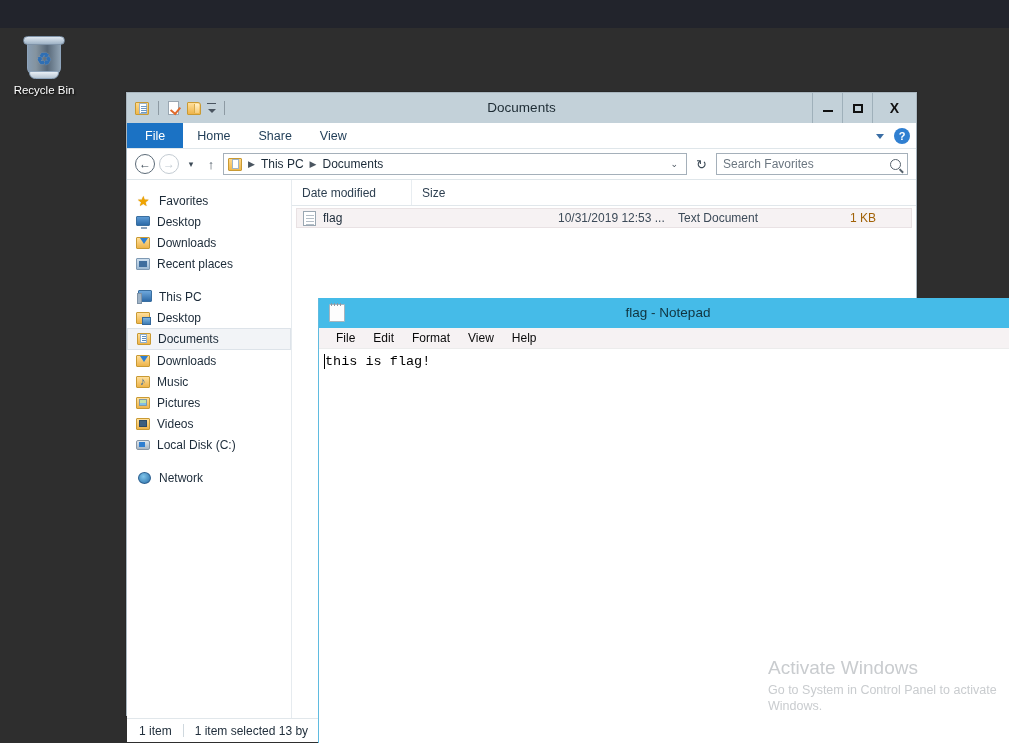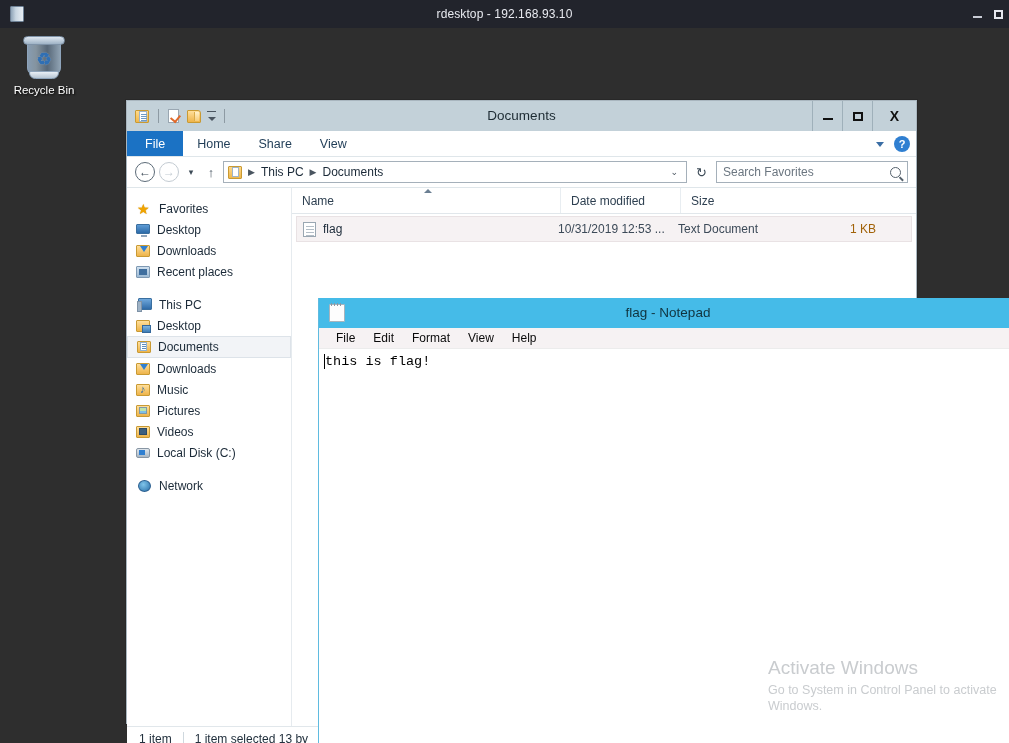--- a/index.html
+++ b/index.html
@@ -94,21 +94,21 @@
     border-radius: 3px 3px 10px 10px;
   }
   #recycle-bin .label {
     margin-top: 4px;
     color: #fff; font-size: 11.5px;
     text-shadow: 1px 1px 2px rgba(0,0,0,.9);
   }
 
   
   #explorer-window {
-    position: absolute; left: 126px; top: 72px;
+    position: absolute; left: 126px; top: 64px;
     width: 791px; height: 624px;
     background: #fff;
     border: 1px solid #a9b6bf;
     box-shadow: 0 0 0 1px rgba(0,0,0,.12);
   }
   #exp-titlebar {
     height: 30px; background: #c3d1d9;
     position: relative;
     display: flex; align-items: center;
   }
@@ -368,21 +368,21 @@
   .colh.name { width: 269px; }
   .colh.date { width: 120px; }
   .colh.type { width: 120px; }
   .colh.size { width: 90px; border-right: none; }
   .sort-arrow {
     position: absolute; left: 132px; top: 1px;
     width: 0; height: 0; border-left: 4px solid transparent;
     border-right: 4px solid transparent; border-bottom: 4px solid #6b7f92;
   }
   .file-row {
-    height: 26px; display: flex; align-items: center;
+    height: 20px; display: flex; align-items: center;
     margin: 2px 4px 0 4px;
     background: #f6f2f3; border: 1px solid #e9e2e4;
     font-size: 12px; color: #1b2a38; cursor: default;
   }
   .fr-name { width: 261px; display: flex; align-items: center; gap: 7px; padding-left: 6px; }
   .fr-date { width: 120px; color: #3c4a58; }
   .fr-type { width: 120px; color: #3c4a58; }
   .fr-size { width: 86px; text-align: right; color: #a16207; padding-right: 8px; }
   .ic-txtfile {
     width: 13px; height: 15px; position: relative; flex: none;
@@ -462,32 +462,20 @@
     position: absolute; left: 731px; top: 714px;
     font-size: 14px; color: #d9dcde; pointer-events: none;
     letter-spacing: .2px;
   }
 </style>
 </head>
 <body>
 
 <div id="rdesktop-window">
 
-  <div id="rd-titlebar">
-    <span class="rd-icon"></span>
-    <div id="rd-title">rdesktop - 192.168.93.10</div>
-    <div class="rd-btns">
-      <span class="rd-btn">
-          <i class="rd-min-glyph"></i>
-        </span>
-      <span class="rd-btn">
-          <i class="rd-max-glyph"></i>
-        </span>
-    </div>
-  </div>
 
   <div id="desktop">
 
     <div id="recycle-bin">
       <div class="rbin-art">
         <span class="rbin-body"></span>
         <span class="rbin-lid"></span>
         <span class="rbin-logo">♻</span>
         <span class="rbin-base"></span>
       </div>
@@ -654,24 +642,20 @@
           <div class="nav-item root">
             <span class="ni-ic">
                 <i class="ic-net"></i>
               </span>
             <span>Network</span>
           </div>
         </div>
 
         <div id="exp-files">
           <div id="col-headers">
-            <div class="colh name">
-              <span class="sort-arrow"></span>
-              <span>Name</span>
-            </div>
             <div class="colh date">
               <span>Date modified</span>
             </div>
             <div class="colh size">
               <span>Size</span>
             </div>
           </div>
 
           <div class="file-row">
             <div class="fr-name">

